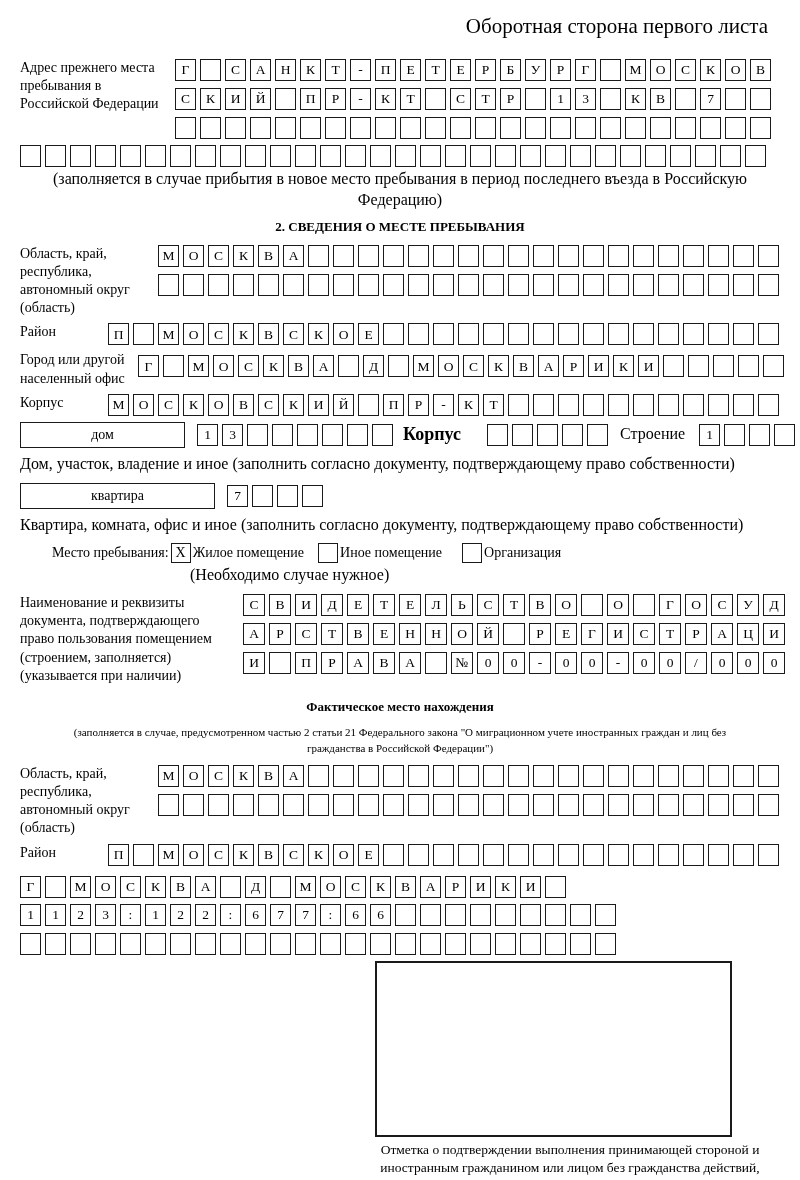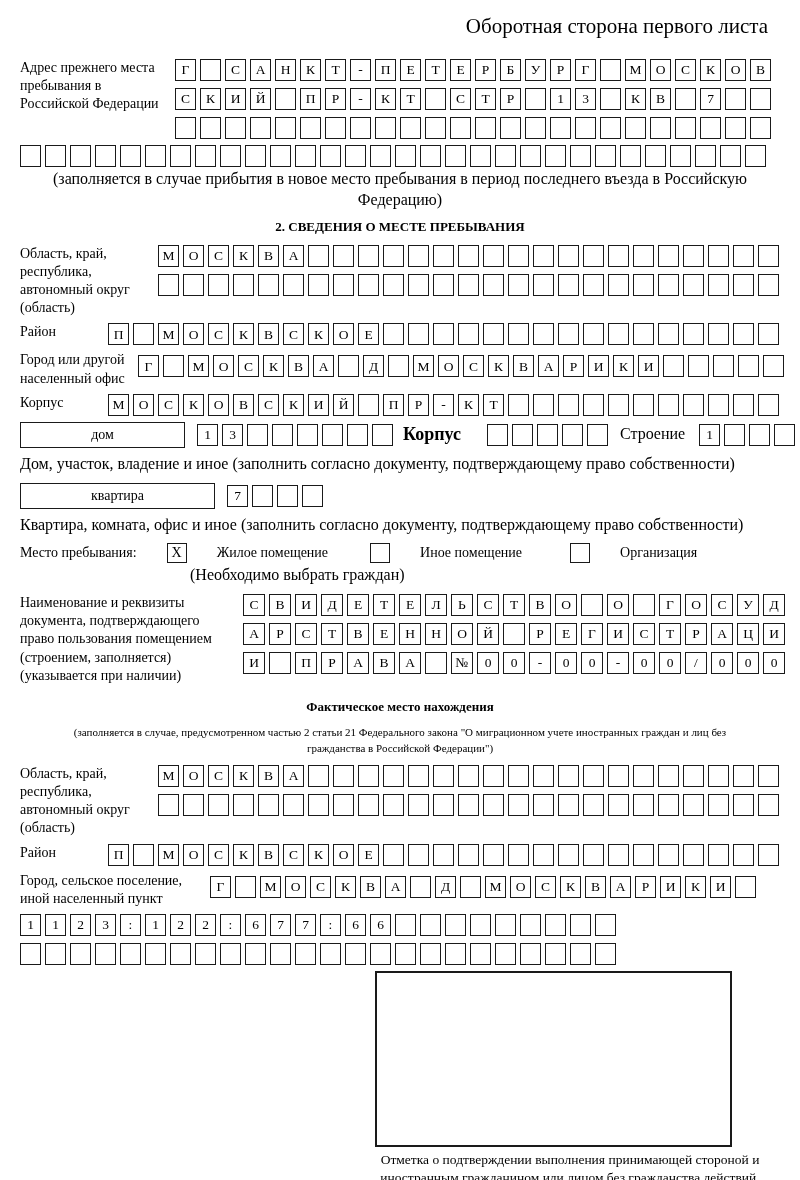--- a/index.html
+++ b/index.html
@@ -24,21 +24,21 @@
   .caption-center { text-align:center; }
   .sec-title { font-weight:bold; font-size:13px; text-align:center; margin:8px 0 10px 0; }
   .wide-box {
     border:1.5px solid #1a1a1a; height:26px; display:flex; align-items:center;
     justify-content:center; font-size:14px; flex:none;
   }
   .cb {
     width:20px; height:20px; border:1.5px solid #1a1a1a; flex:none;
     display:flex; align-items:center; justify-content:center; font-size:14px;
   }
-  .mesto-row { display:flex; align-items:center; gap:30px; font-size:14px; margin-bottom:2px; }
+  .mesto-row { display:flex; align-items:center; gap:2px; font-size:14px; margin-bottom:2px;margin-left:32px; }
   .stamp-box { border:2px solid #1a1a1a; width:357px; height:176px; margin-left:355px; margin-top:6px; }
   .stamp-caption { width:430px; margin-left:335px; margin-top:4px; font-size:13.5px; line-height:1.35; text-align:center; }
   .fact-note { max-width:660px; margin:0 auto 8px auto; font-size:11px; line-height:1.45; text-align:center; }
   .mb2{margin-bottom:2px;} .mb4{margin-bottom:4px;} .mb8{margin-bottom:8px;}
 </style>
 </head>
 <body>
 
 <div class="header-note">Оборотная сторона первого листа</div>
 
@@ -362,21 +362,21 @@
 
 <div class="mesto-row">
   <span>Место пребывания:</span>
   <span class="cb">X</span>
   <span>Жилое помещение</span>
   <span class="cb" style="margin-left:12px;"></span>
   <span>Иное помещение</span>
   <span class="cb" style="margin-left:18px;"></span>
   <span>Организация</span>
 </div>
-<div class="caption mb8" style="margin-left:170px;">(Необходимо выбрать граждан)</div>
+<div class="caption mb8" style="margin-left:170px;">(Необходимо случае нужное)</div>
 
 <div class="frow">
   <div class="label" style="flex-basis:223px;">Наименование и реквизиты документа, подтверждающего право пользования помещением (строением, заполняется) (указывается при наличии)</div>
   <div class="grid-col">
     <div class="grid doc-grid">
         <span class="cell">С</span>
         <span class="cell">В</span>
         <span class="cell">И</span>
         <span class="cell">Д</span>
         <span class="cell">Е</span>
@@ -536,21 +536,20 @@
       <span class="cell"></span>
       <span class="cell"></span>
       <span class="cell"></span>
       <span class="cell"></span>
       <span class="cell"></span>
       <span class="cell"></span>
     </div>
 </div>
 
 <div class="frow">
-  <div class="label" style="flex-basis:190px;">Город, сельское поселение, иной населенный пункт</div>
   <div class="grid" style="margin-top:4px;">
       <span class="cell">Г</span>
       <span class="cell"></span>
       <span class="cell">М</span>
       <span class="cell">О</span>
       <span class="cell">С</span>
       <span class="cell">К</span>
       <span class="cell">В</span>
       <span class="cell">А</span>
       <span class="cell"></span>

